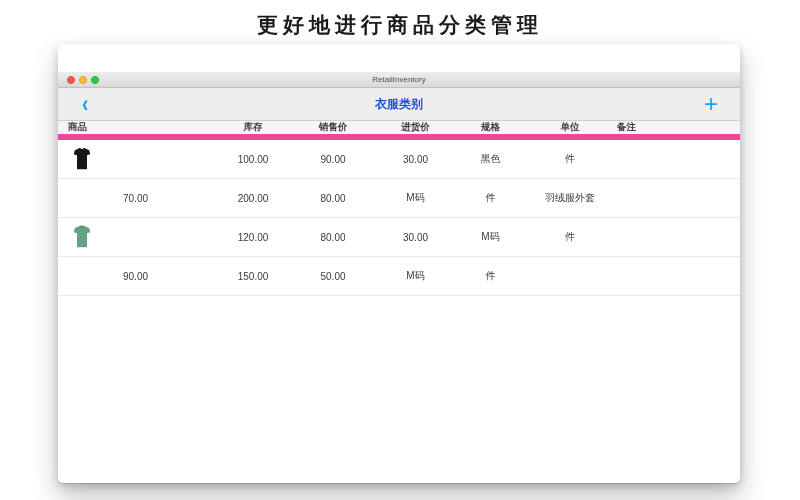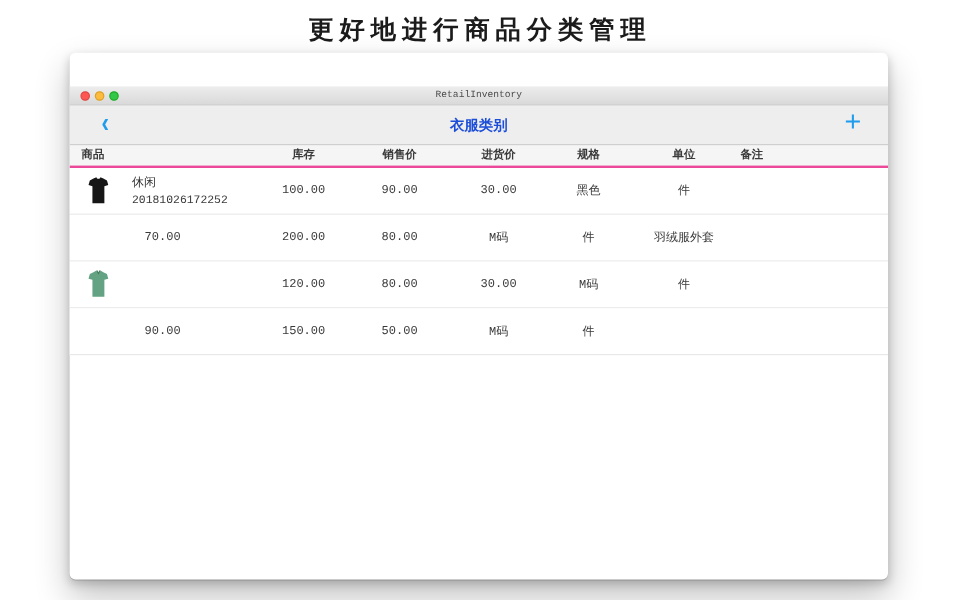--- a/index.html
+++ b/index.html
@@ -1,18 +1,18 @@
 <!DOCTYPE html>
 <html><head>
 <meta charset="utf-8">
 <style>
   * { margin:0; padding:0; box-sizing:border-box; }
   html,body { width:800px; height:500px; overflow:hidden; background:#ffffff;
               font-family:"Liberation Sans","DejaVu Sans",sans-serif; }
-  .stage { position:relative; width:800px; height:500px;font-family:Liberation Mono, monospace; }
+  .stage { position:relative; width:800px; height:500px; }
 
   .page-heading { position:absolute; top:11px; left:0; width:100%; text-align:center;
     font-size:21px; font-weight:bold; letter-spacing:5px; color:#1b1b1b; }
 
   .app-window { position:absolute; left:58px; top:44px; width:682px; height:439px;
     background:#ffffff; border-radius:5px; overflow:hidden;
     box-shadow:0 1px 0 rgba(0,0,0,.12), 0 14px 28px rgba(0,0,0,.24), 0 3px 8px rgba(0,0,0,.18); }
 
   .titlebar { height:16px; background:linear-gradient(#ededed,#d9d9d9);
     border-bottom:1px solid #bfbfbf; position:relative; display:flex; align-items:center;margin-top:28px; }
@@ -27,21 +27,21 @@
     position:relative; display:flex; align-items:center; justify-content:center; }
   .nav-title { font-size:12px; font-weight:bold; color:#1d4ed8; }
   .back-btn { position:absolute; left:24px; top:4px; font-size:19px; font-weight:bold;
     color:#1f9cee; cursor:pointer; line-height:24px; transform:scaleY(1.25); }
   .add-btn { position:absolute; right:22px; top:2px; font-size:24px; font-weight:400;
     color:#1f9cee; cursor:pointer; line-height:28px; }
 
   .grid-row { display:grid;
     grid-template-columns:155px 80px 80px 85px 65px 94px 1fr; align-items:center; }
 
-  .table-header { height:19px; background:#f5f5f5; border-bottom:2px solid #ec4899;
+  .table-header { height:19px; background:#f5f5f5; border-bottom:6px solid #ec4899;
     font-size:9.5px; font-weight:bold; color:#3a3a3a; }
   .table-header .c { text-align:center; }
   .table-header .c.first { text-align:left; padding-left:10px; }
   .table-header .c.last { text-align:left; }
 
   .rows { background:#ffffff; }
   .product-row { height:39px; border-bottom:1px solid #e8e8e8; background:#fff; cursor:pointer; }
   .cell { text-align:center; font-size:10px; color:#3a3a3a; }
   .cell.note { text-align:center; }
   .prod-cell { display:flex; align-items:center; height:100%; padding-left:10px; }
@@ -91,24 +91,20 @@
     </div>
 
     <div class="rows">
         <div class="product-row grid-row">
     <div class="prod-cell">
       <span class="prod-img">
               <svg width="26" height="28" viewBox="0 0 24 24">
                 <path d="M8.2 2.6 L10.5 1.6 C10.7 3.2 13.3 3.2 13.5 1.6 L15.8 2.6 L18.6 4.0 L19.6 7.6 L16.6 8.5 L16.6 21.5 L7.4 21.5 L7.4 8.5 L4.4 7.6 L5.4 4.0 Z" fill="#161616"></path>
               </svg>
             </span>
-      <span class="prod-text">
-        <span class="prod-name">休闲</span>
-        <span class="prod-code">20181026172252</span>
-      </span>
     </div>
     <span class="cell">100.00</span>
     <span class="cell">90.00</span>
     <span class="cell">30.00</span>
     <span class="cell">黑色</span>
     <span class="cell">件</span>
     <span class="cell note"></span>
   </div>
         <div class="product-row grid-row">
     <span class="cell">70.00</span>

